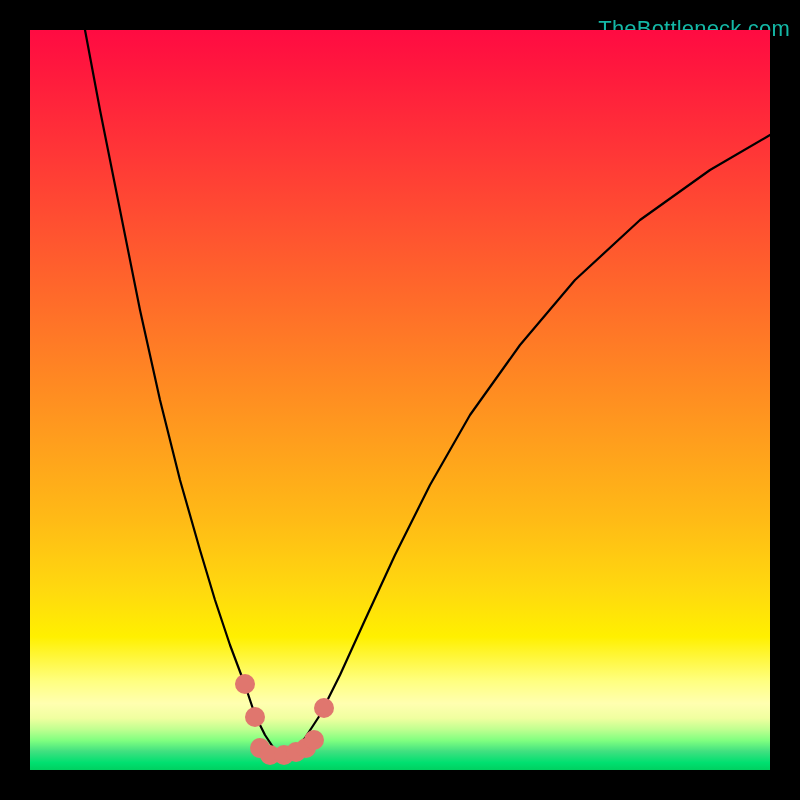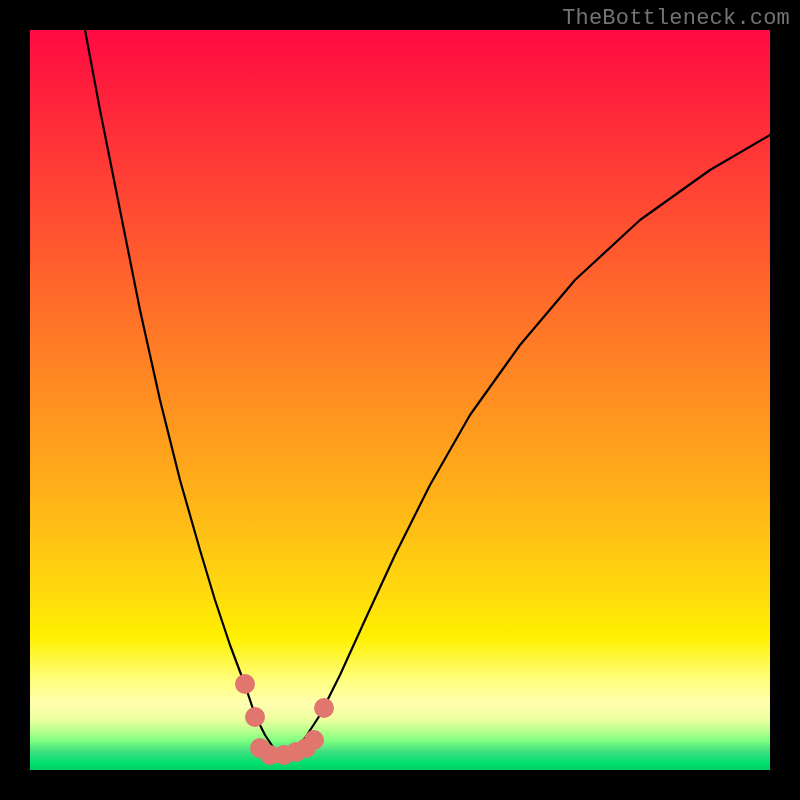--- a/index.html
+++ b/index.html
@@ -42,28 +42,27 @@
       #f0ffa0 93%,
       #c0ff90 94.5%,
       #80ff80 96%,
       #40e080 97.5%,
       #00e070 99%,
       #00d060 100%
     );
   }
   .watermark {
     position: absolute;
-    top: 6px;
+    top: 16px;
     right: 10px;
-    color: #737373;
+    color: #14b8a6;
     font-size: 22px;
     font-weight: 500;
     letter-spacing: 0.2px;
     user-select: none;
-    font-family: Liberation Mono, monospace;
   }
   svg.curve-layer {
     position: absolute;
     left: 0;
     top: 0;
     width: 740px;
     height: 740px;
     overflow: visible;
   }
 </style>

